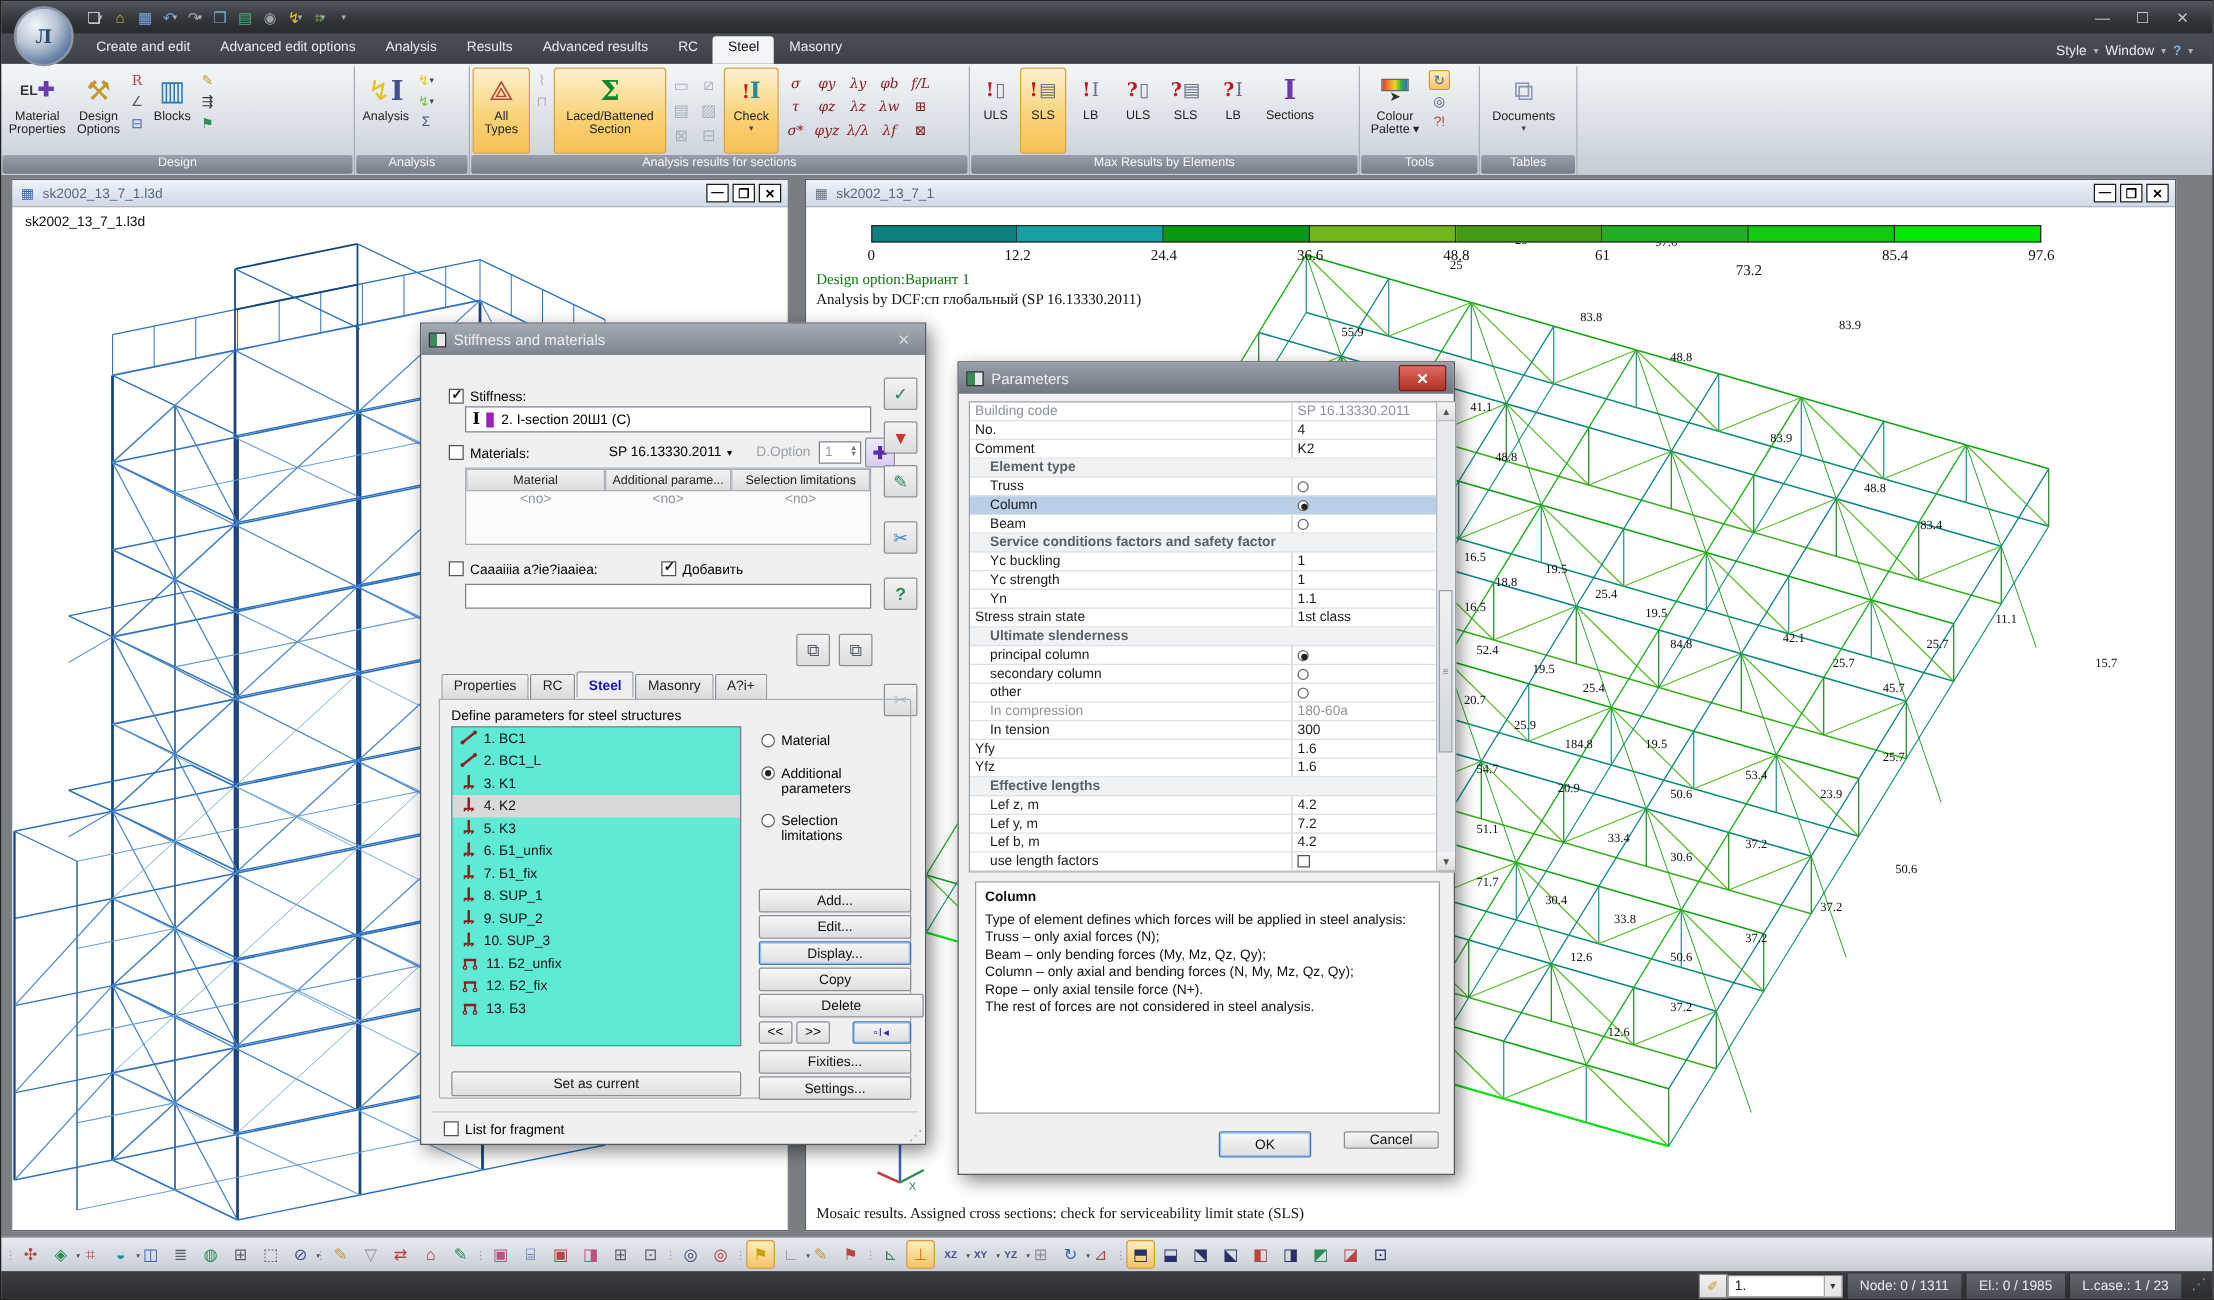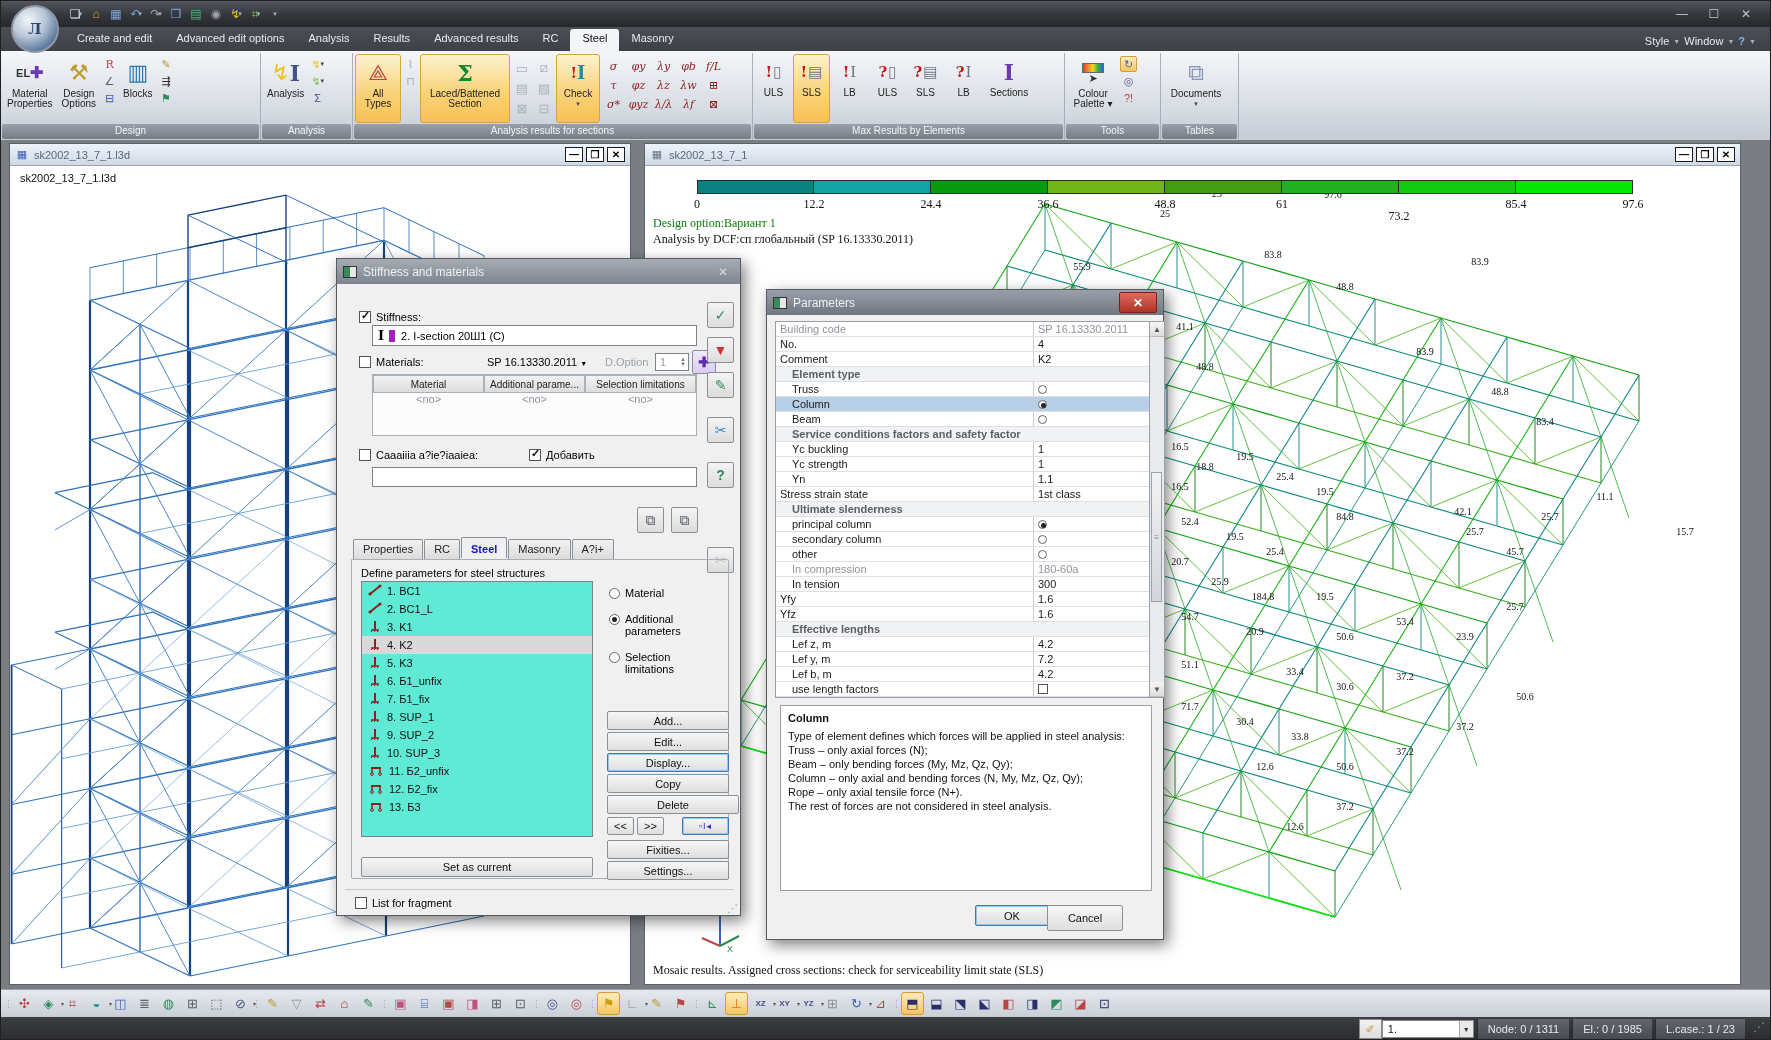--- a/index.html
+++ b/index.html
@@ -192,21 +192,21 @@
       <span>Style</span>
         <span class="dd">▼</span>
       <span>Window</span>
         <span class="dd">▼</span>
       <span class="help">?</span>
         <span class="dd">▼</span>
     </div>
   </div>
 
   <div id="ribbon">
-    <div class="rgroup" style="width:260px">
+    <div class="rgroup" style="width:283px">
       <div class="rbody">
         <div class="bb">
           <div class="ic">
               <span style="font-size:11px;color:#333;font-weight:bold">EL</span>
               <span style="color:#6a3ab0;font-weight:bold;font-size:16px">✚</span>
             </div>
           <div class="lbl">Material
 Properties</div>
         </div>
         <div class="bb">
@@ -1209,21 +1209,21 @@
             <div class="mlabel" style="left: 535px; top: 280px;">16.5</div>
             <div class="mlabel" style="left: 560px; top: 300px;">18.8</div>
             <div class="mlabel" style="left: 600px; top: 290px;">19.5</div>
             <div class="mlabel" style="left: 640px; top: 310px;">25.4</div>
             <div class="mlabel" style="left: 680px; top: 325px;">19.5</div>
             <div class="mlabel" style="left: 535px; top: 320px;">16.5</div>
             <div class="mlabel" style="left: 700px; top: 350px;">84.8</div>
             <div class="mlabel" style="left: 545px; top: 355px;">52.4</div>
             <div class="mlabel" style="left: 590px; top: 370px;">19.5</div>
             <div class="mlabel" style="left: 630px; top: 385px;">25.4</div>
-            <div class="mlabel" style="left: 790px; top: 345px; margin-left: 28px;">42.1</div>
+            <div class="mlabel" style="left: 790px; top: 345px;">42.1</div>
             <div class="mlabel" style="left: 830px; top: 365px;">25.7</div>
             <div class="mlabel" style="left: 870px; top: 385px;">45.7</div>
             <div class="mlabel" style="left: 905px; top: 350px;">25.7</div>
             <div class="mlabel" style="left: 960px; top: 330px;">11.1</div>
             <div class="mlabel" style="left: 1040px; top: 365px;">15.7</div>
             <div class="mlabel" style="left: 535px; top: 395px;">20.7</div>
             <div class="mlabel" style="left: 575px; top: 415px;">25.9</div>
             <div class="mlabel" style="left: 618px; top: 430px;">184.8</div>
             <div class="mlabel" style="left: 680px; top: 430px;">19.5</div>
             <div class="mlabel" style="left: 545px; top: 450px;">54.7</div>
@@ -1614,21 +1614,21 @@
         <div id="pinfolines">
             <div>Type of element defines which forces will be applied in steel analysis:</div>
             <div>Truss – only axial forces (N);</div>
             <div>Beam – only bending forces (My, Mz, Qz, Qy);</div>
             <div>Column – only axial and bending forces (N, My, Mz, Qz, Qy);</div>
             <div>Rope – only axial tensile force (N+).</div>
             <div>The rest of forces are not considered in steel analysis.</div>
           </div>
       </div>
       <div class="cbtn focus" style="left:208px;top:615px;width:74px;height:21px">OK</div>
-      <div class="cbtn" style="left:280px;top:615px;width:76px;height:26px">Cancel</div>
+      <div class="cbtn" style="left:308px;top:615px;width:76px;height:14px">Cancel</div>
     </div>
   </div>
 
   <div id="btoolbar">
       <div class="tbsep">⋮</div>
       <div class="tbico">
         <span class="" style="color:#b84444">✣</span>
       </div>
       <div class="tbico">
         <span class="" style="color:#2e8b57">◈</span>

